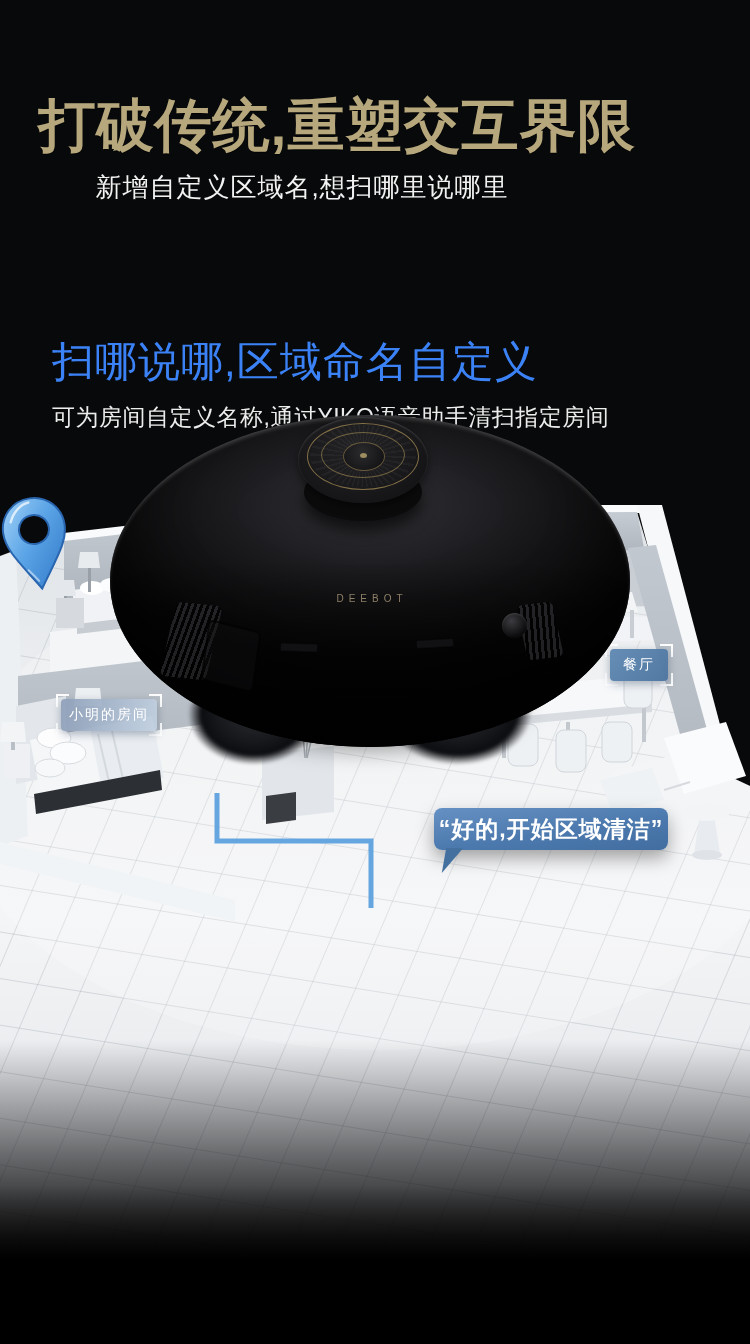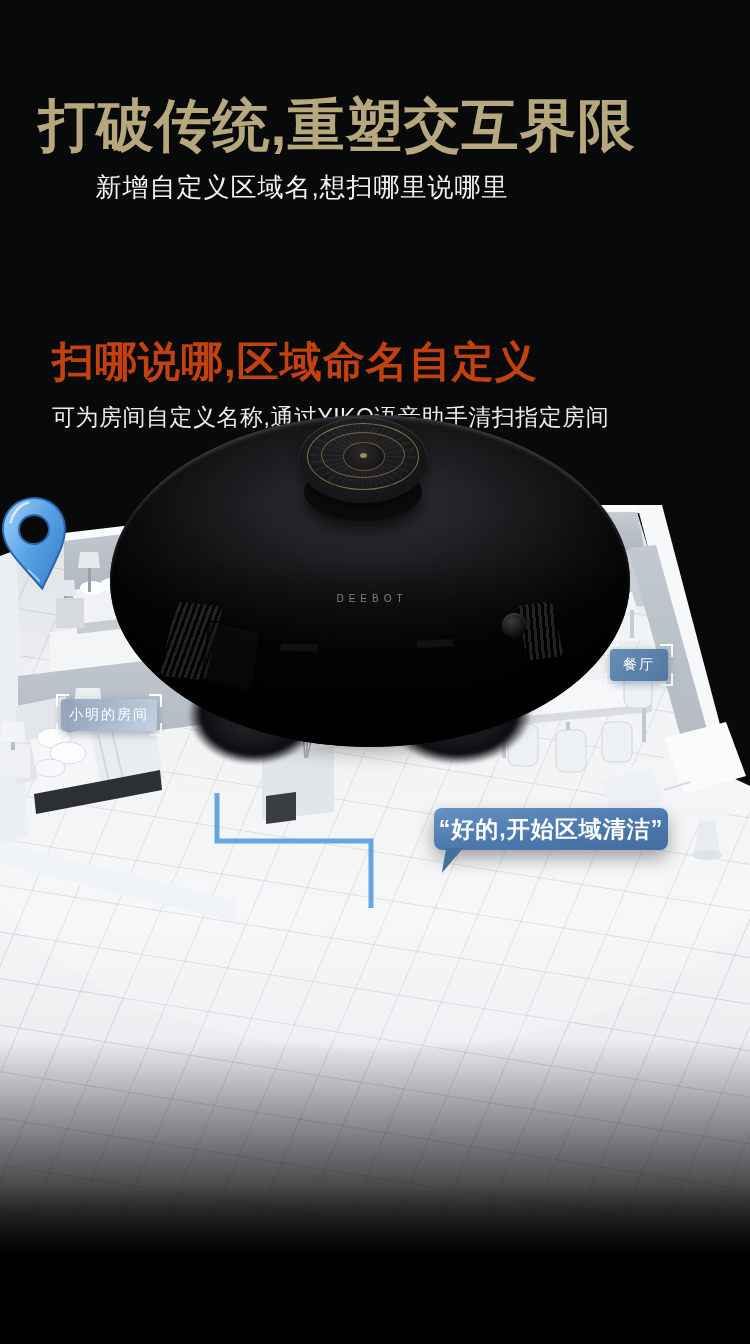--- a/index.html
+++ b/index.html
@@ -6,22 +6,22 @@
   body{width:750px;height:1344px;position:relative;overflow:hidden;
        font-family:"Liberation Sans","DejaVu Sans",sans-serif;}
   .abs{position:absolute;}
 
   
   .hero-title{top:88px;left:0;width:674px;text-align:center;
     font-size:57px;font-weight:700;letter-spacing:1px;color:#b6a77c;
     text-shadow:0 1px 0 rgba(0,0,0,.6);}
   .hero-subtitle{top:170px;left:0;width:604px;text-align:center;
     font-size:26px;font-weight:500;color:#f2f2f2;letter-spacing:1px;}
-  .feature-heading{top:334px;left:52px;font-size:42px;font-weight:700;
-    color:#c2410c;letter-spacing:1px;}
+  .feature-heading{top:334px;left:52px;font-size:42px;font-weight:400;
+    color:#3b82f6;letter-spacing:1px;}
   .feature-desc{top:402px;left:52px;font-size:23px;color:#ececec;letter-spacing:.5px;}
 
   
   .scene{top:495px;left:0;width:750px;height:849px;}
   .scene svg{position:absolute;top:0;left:0;}
 
   
   .tag{position:absolute;}
   .tag .panel{position:absolute;inset:5px;border-radius:4px;display:flex;
     align-items:center;justify-content:center;color:#fff;

